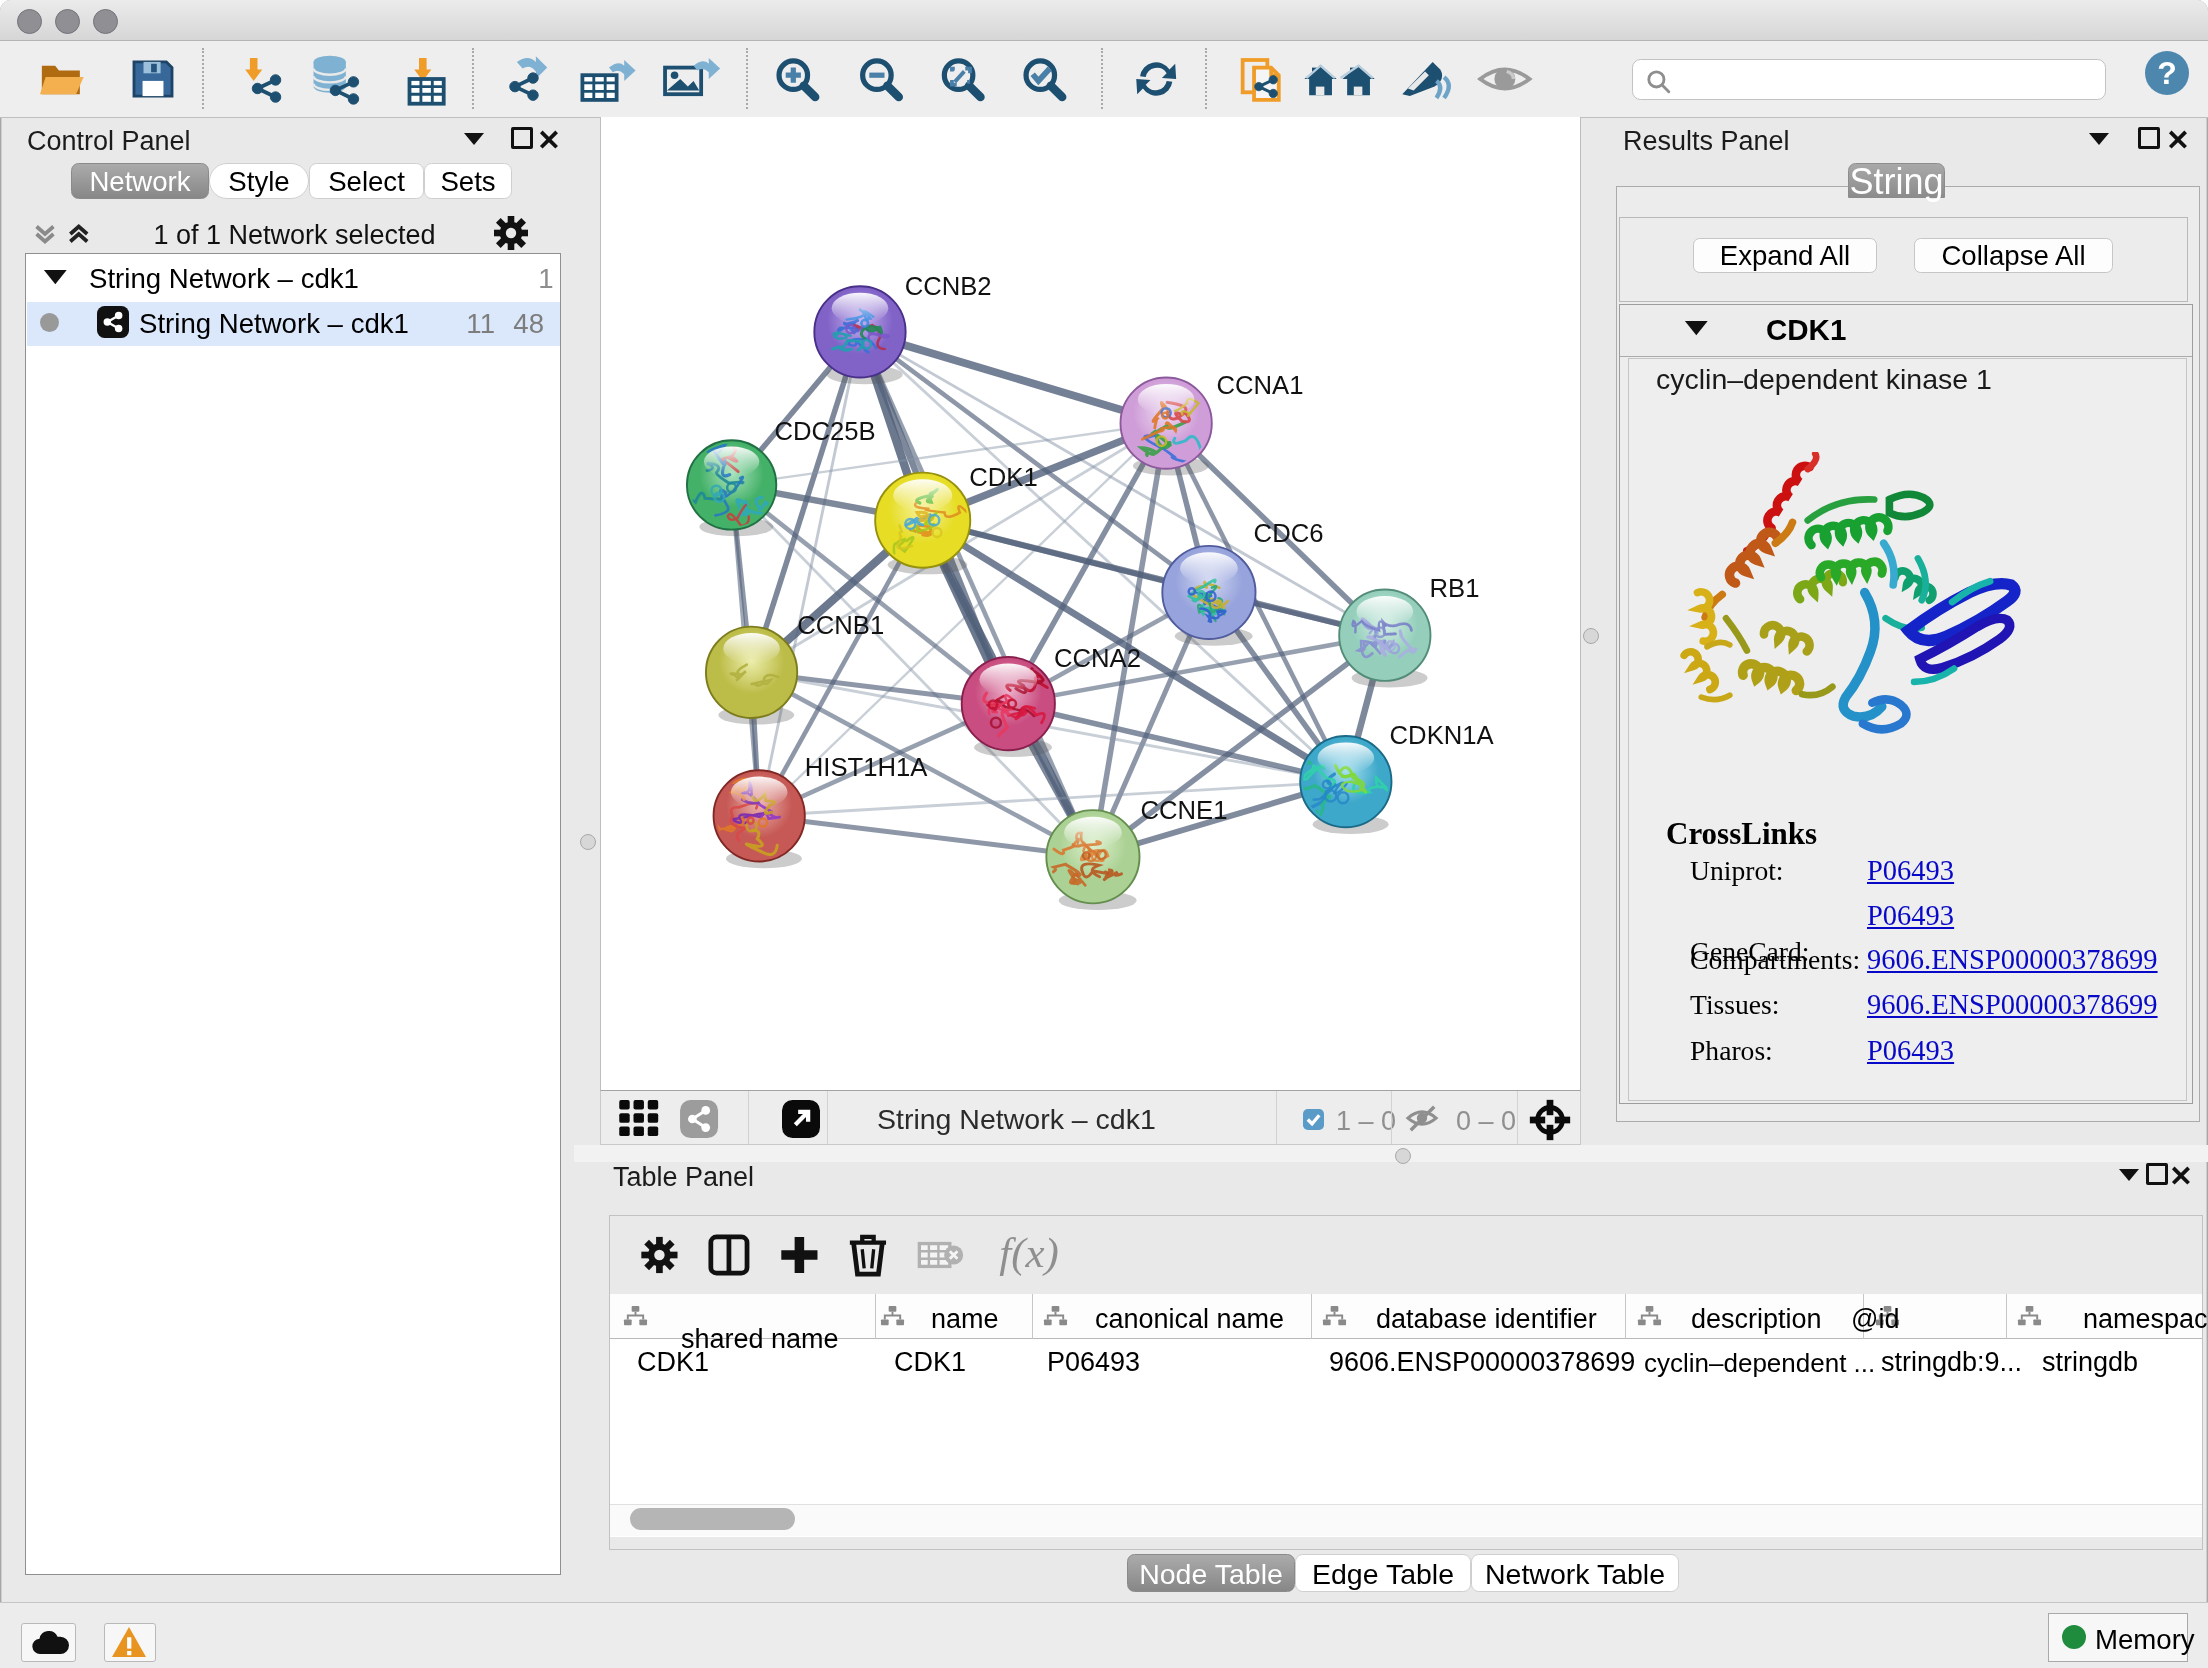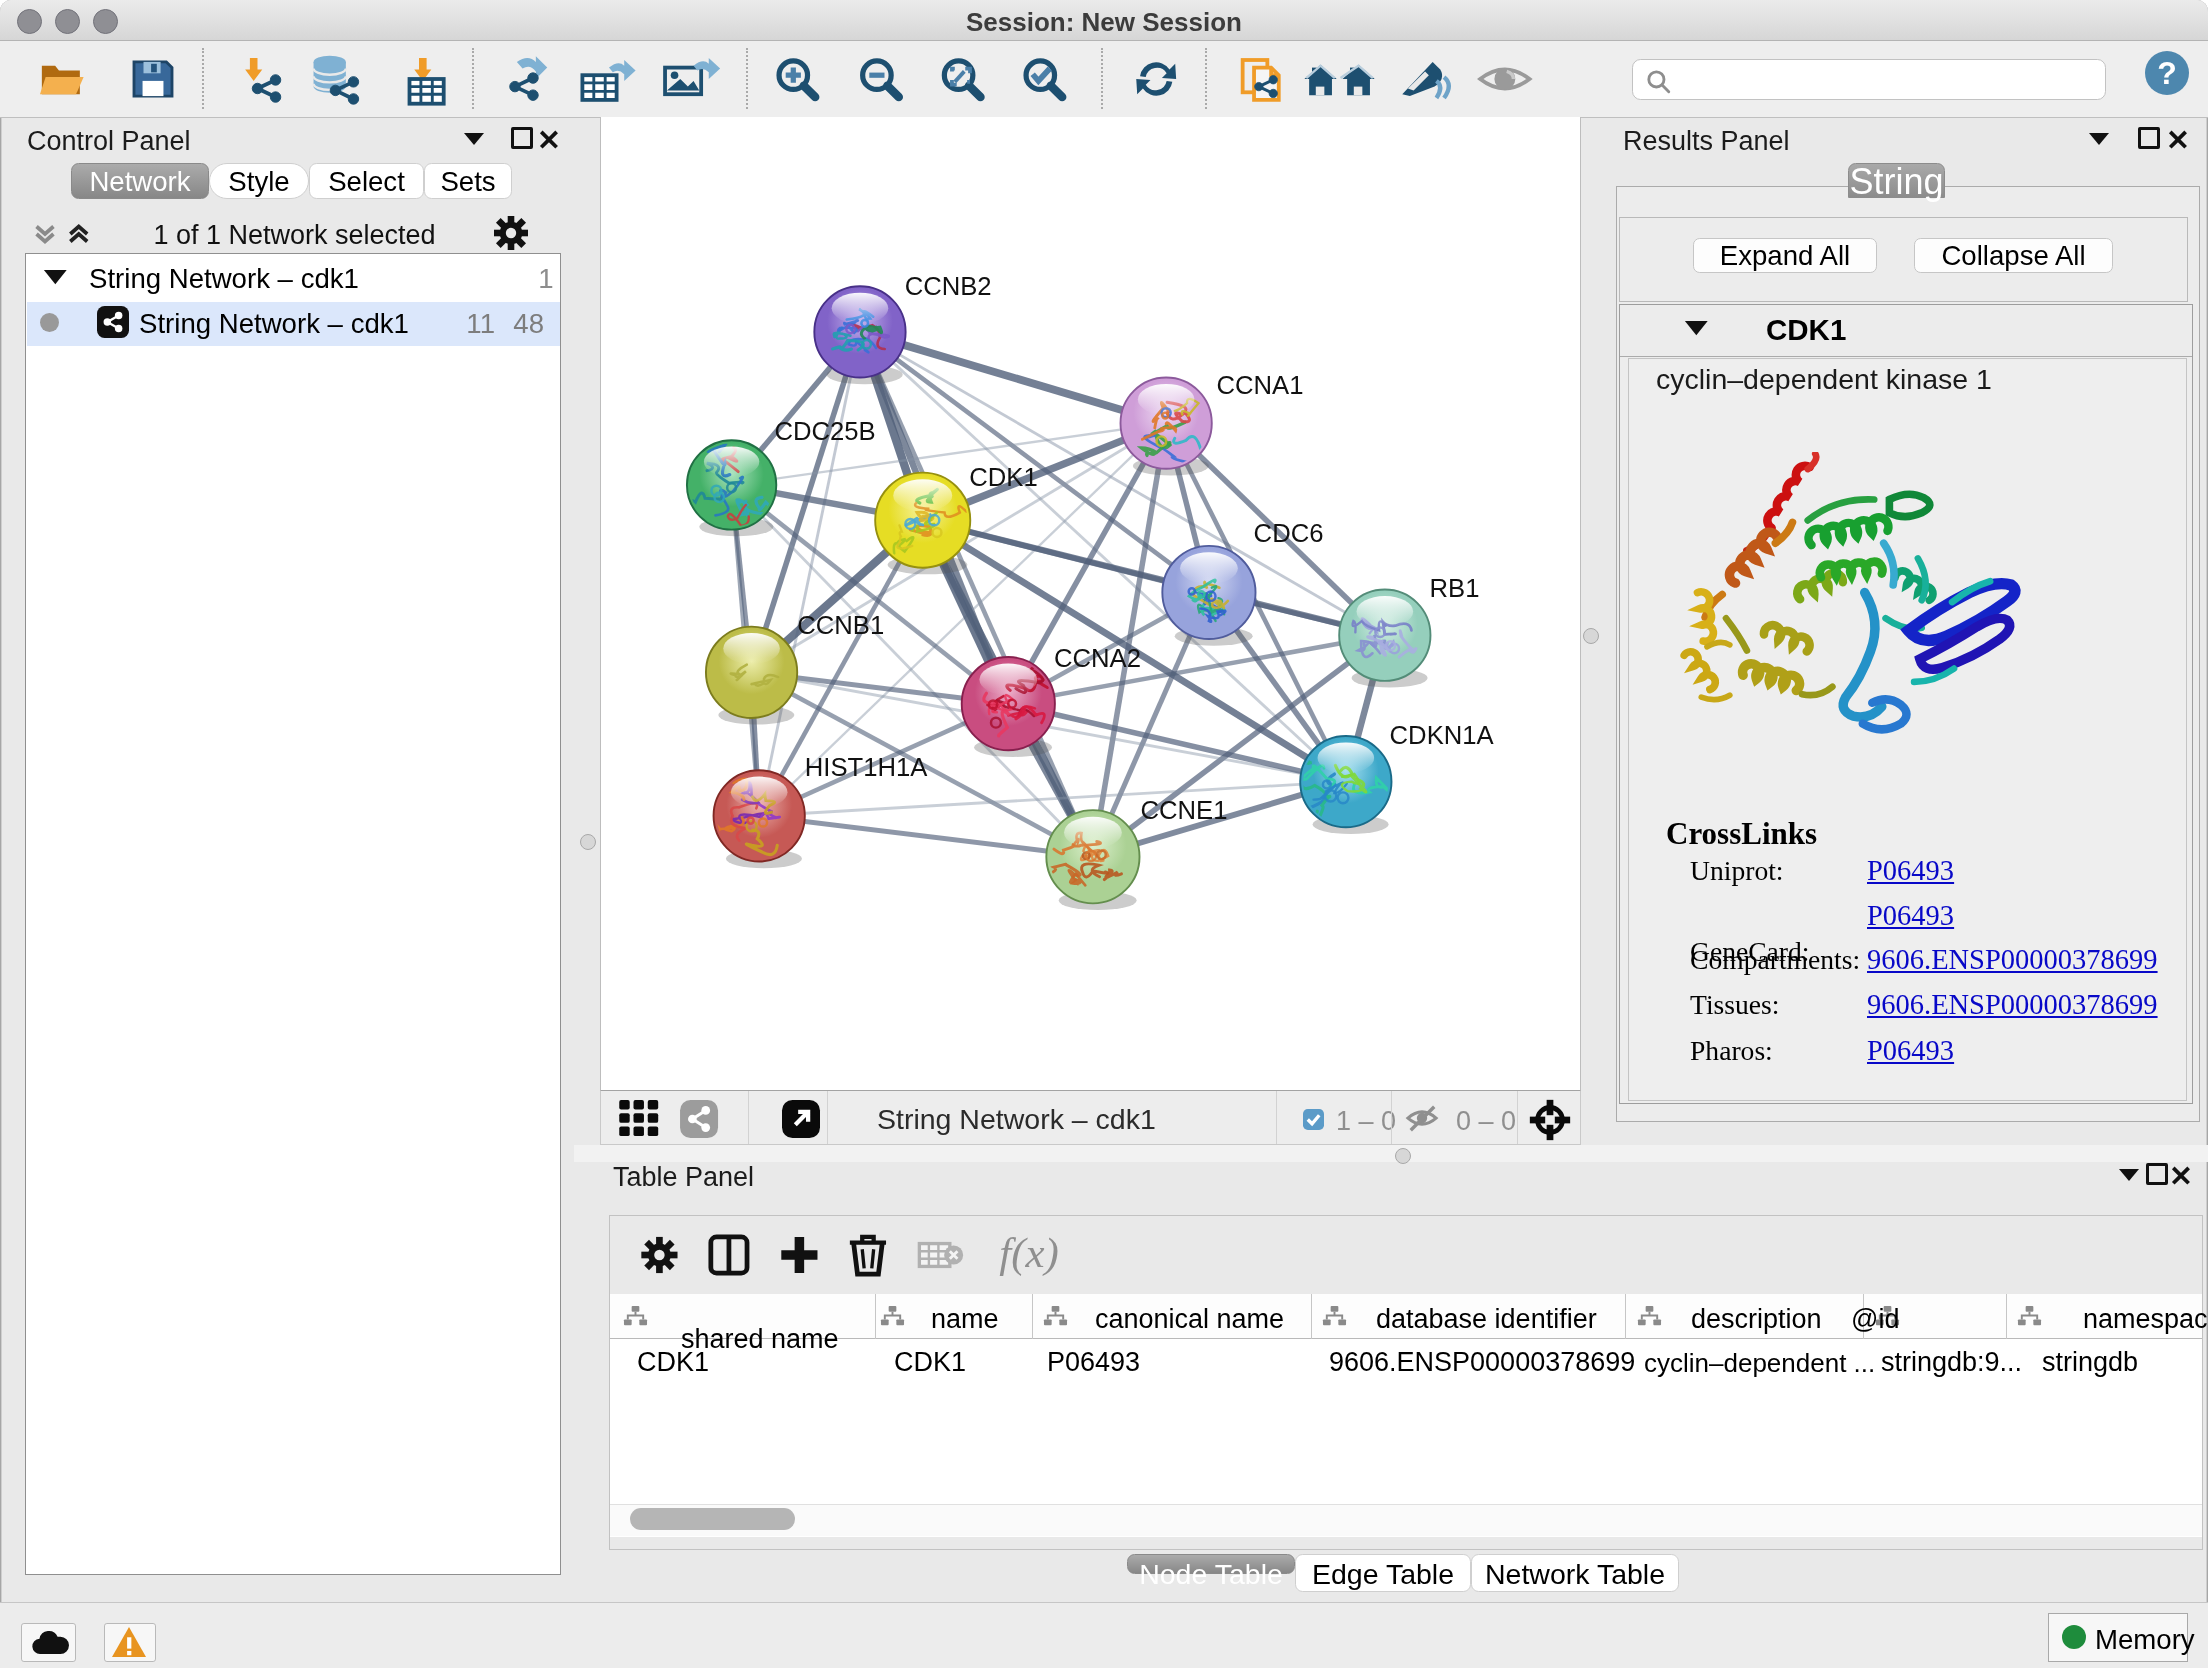--- a/index.html
+++ b/index.html
@@ -25,21 +25,20 @@
   .rowsel{background:#dbe7fb;}
 </style>
 </head>
 <body>
 <div class="win">
 
 <div class="abs titlebar"></div>
 <div class="abs tl" style="left:17px"></div>
 <div class="abs tl" style="left:55px"></div>
 <div class="abs tl" style="left:93px"></div>
-<div class="abs title">Session: New Session</div>
 
 <div class="abs toolbar"></div>
 <div class="abs tsep" style="left:202px"></div>
 <div class="abs tsep" style="left:472px"></div>
 <div class="abs tsep" style="left:746px"></div>
 <div class="abs tsep" style="left:1101px"></div>
 <div class="abs tsep" style="left:1205px"></div>
 <svg class="abs" style="left:0;top:41px" width="1617" height="76" viewBox="0 0 1700 80">
   <defs>
     <g id="magbase">
@@ -824,21 +823,21 @@
 <div class="abs" style="left:894px;top:1347px;font-size:27px;color:#000;">CDK1</div>
 <div class="abs" style="left:1047px;top:1347px;font-size:27px;color:#000;">P06493</div>
 <div class="abs" style="left:1329px;top:1347px;font-size:27px;color:#000;">9606.ENSP00000378699</div>
 <div class="abs" style="left:1644px;top:1348px;font-size:26px;color:#000;">cyclin–dependent ...</div>
 <div class="abs" style="left:1881px;top:1347px;font-size:27px;color:#000;">stringdb:9...</div>
 <div class="abs" style="left:2042px;top:1347px;font-size:27px;color:#000;">stringdb</div>
 
 <div class="abs" style="left:610px;top:1504px;width:1592px;height:32px;background:#fafafa;border-top:1px solid #e0e0e0;box-sizing:border-box;"></div>
 <div class="abs" style="left:630px;top:1508px;width:165px;height:22px;background:#b5b5b5;border-radius:11.4px;"></div>
 
-<div class="abs tab tabsel" style="left:1127px;top:1554px;width:168px;height:20px;line-height:38px;font-size:28.5px;">Node Table</div>
+<div class="abs tab tabsel" style="left:1127px;top:1554px;width:168px;height:38px;line-height:38px;font-size:28.5px;">Node Table</div>
 <div class="abs tab" style="left:1295px;top:1554px;width:176px;height:38px;line-height:38px;font-size:28.5px;">Edge Table</div>
 <div class="abs tab" style="left:1471px;top:1554px;width:208px;height:38px;line-height:38px;font-size:28.5px;">Network Table</div>
 
 <div class="abs" style="left:0;top:1602px;width:2208px;height:67px;background:#ececec;border-top:1px solid #c6c6c6;box-sizing:border-box;"></div>
 <div class="abs" style="left:21px;top:1623px;width:55px;height:39px;background:#f7f7f7;border:1px solid #b9b9b9;border-radius:2.9px;box-sizing:border-box;"></div>
 <svg class="abs" style="left:28.5px;top:1629px" width="40" height="27" viewBox="0 0 42 28">
   <path fill="#111" d="M12 26 a8 8 0 0 1 -1 -16 a10 10 0 0 1 19 -2 a7 7 0 0 1 3 0 a7.5 7.5 0 0 1 0 18 z"></path>
 </svg>
 <div class="abs" style="left:104px;top:1623px;width:52px;height:39px;background:#f7f7f7;border:1px solid #b9b9b9;border-radius:2.9px;box-sizing:border-box;"></div>
 <svg class="abs" style="left:110px;top:1625px" width="38" height="34" viewBox="0 0 40 36">

